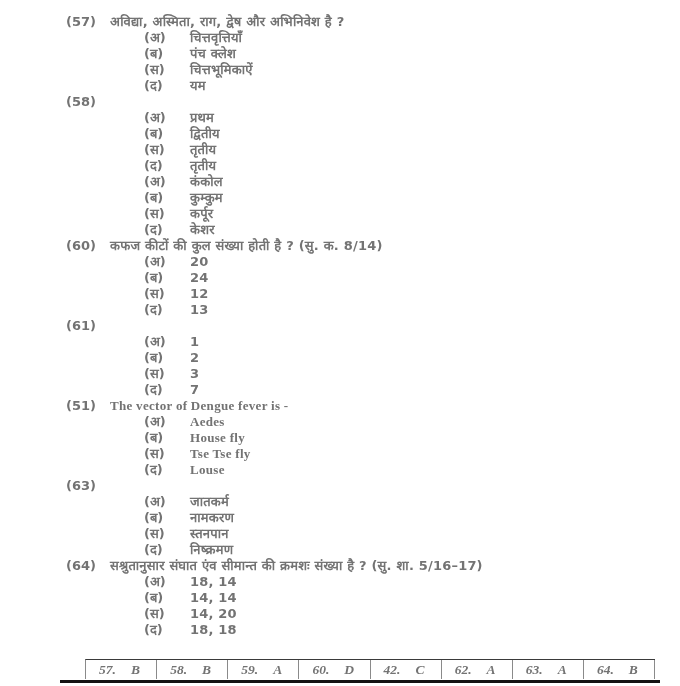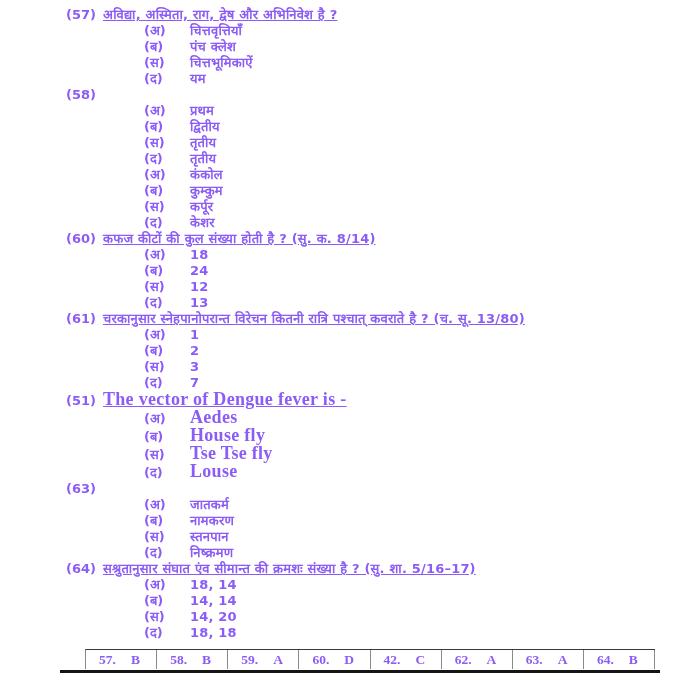--- a/index.html
+++ b/index.html
@@ -4,68 +4,68 @@
 <style>
   html, body {
     margin: 0;
     padding: 0;
     background: #ffffff;
   }
   .page {
     width: 680px;
     height: 686px;
     background: #ffffff;
-    color: #8b5cf6;
+    color: #737373;
     font-family: "DejaVu Sans", sans-serif;
     font-weight: 700;
     font-size: 13px;
     position: relative;
     overflow: hidden;
     box-sizing: border-box;
-    padding-top: 7px;
+    padding-top: 14px;
   }
   .q-header {
     display: flex;
     line-height: 16px;
     align-items: baseline;
   }
   .q-num {
     margin-left: 66px;
     width: 29px;
     flex: 0 0 auto;
   }
   .q-text {
-    margin-left: 8px;
+    margin-left: 15px;
     letter-spacing: 0.2px;
-    text-decoration: underline;
   }
   .option {
     display: flex;
     line-height: 16px;
     align-items: baseline;
   }
   .opt-label {
     margin-left: 144px;
     width: 27px;
     flex: 0 0 auto;
   }
   .opt-text {
     margin-left: 19px;
     letter-spacing: 0.2px;
   }
   .latin {
     font-family: "Liberation Serif", serif;
-    font-size: 18px;
+    font-size: 13px;
     letter-spacing: 0.3px;
   }
   .answer-strip {
     position: absolute;
     left: 0;
-    bottom: 13px;
+    bottom: 3px;
     width: 604px;
+    font-style: italic;
   }
   .answer-row {
     margin-left: 85px;
     width: 570px;
     display: grid;
     grid-template-columns: repeat(8, 1fr);
     border-top: 1.5px solid #3a3a3a;
     border-left: 1px solid #8a8a8a;
     height: 20px;
     font-family: "Liberation Serif", serif;
@@ -155,39 +155,38 @@
           <span class="opt-text">केशर</span>
         </div>
       </div>
       <div class="question">
         <div class="q-header">
           <span class="q-num">(60)</span>
           <span class="q-text">कफज कीटों की कुल संख्या होती है ? (सु. क. 8/14)</span>
         </div>
         <div class="option">
           <span class="opt-label">(अ)</span>
-          <span class="opt-text">18</span>
+          <span class="opt-text">20</span>
         </div>
         <div class="option">
           <span class="opt-label">(ब)</span>
           <span class="opt-text">24</span>
         </div>
         <div class="option">
           <span class="opt-label">(स)</span>
           <span class="opt-text">12</span>
         </div>
         <div class="option">
           <span class="opt-label">(द)</span>
           <span class="opt-text">13</span>
         </div>
       </div>
       <div class="question">
         <div class="q-header">
           <span class="q-num">(61)</span>
-          <span class="q-text">चरकानुसार स्नेहपानोपरान्त विरेचन कितनी रात्रि पश्चात् कवराते है ? (च. सू. 13/80)</span>
         </div>
         <div class="option">
           <span class="opt-label">(अ)</span>
           <span class="opt-text">1</span>
         </div>
         <div class="option">
           <span class="opt-label">(ब)</span>
           <span class="opt-text">2</span>
         </div>
         <div class="option">

